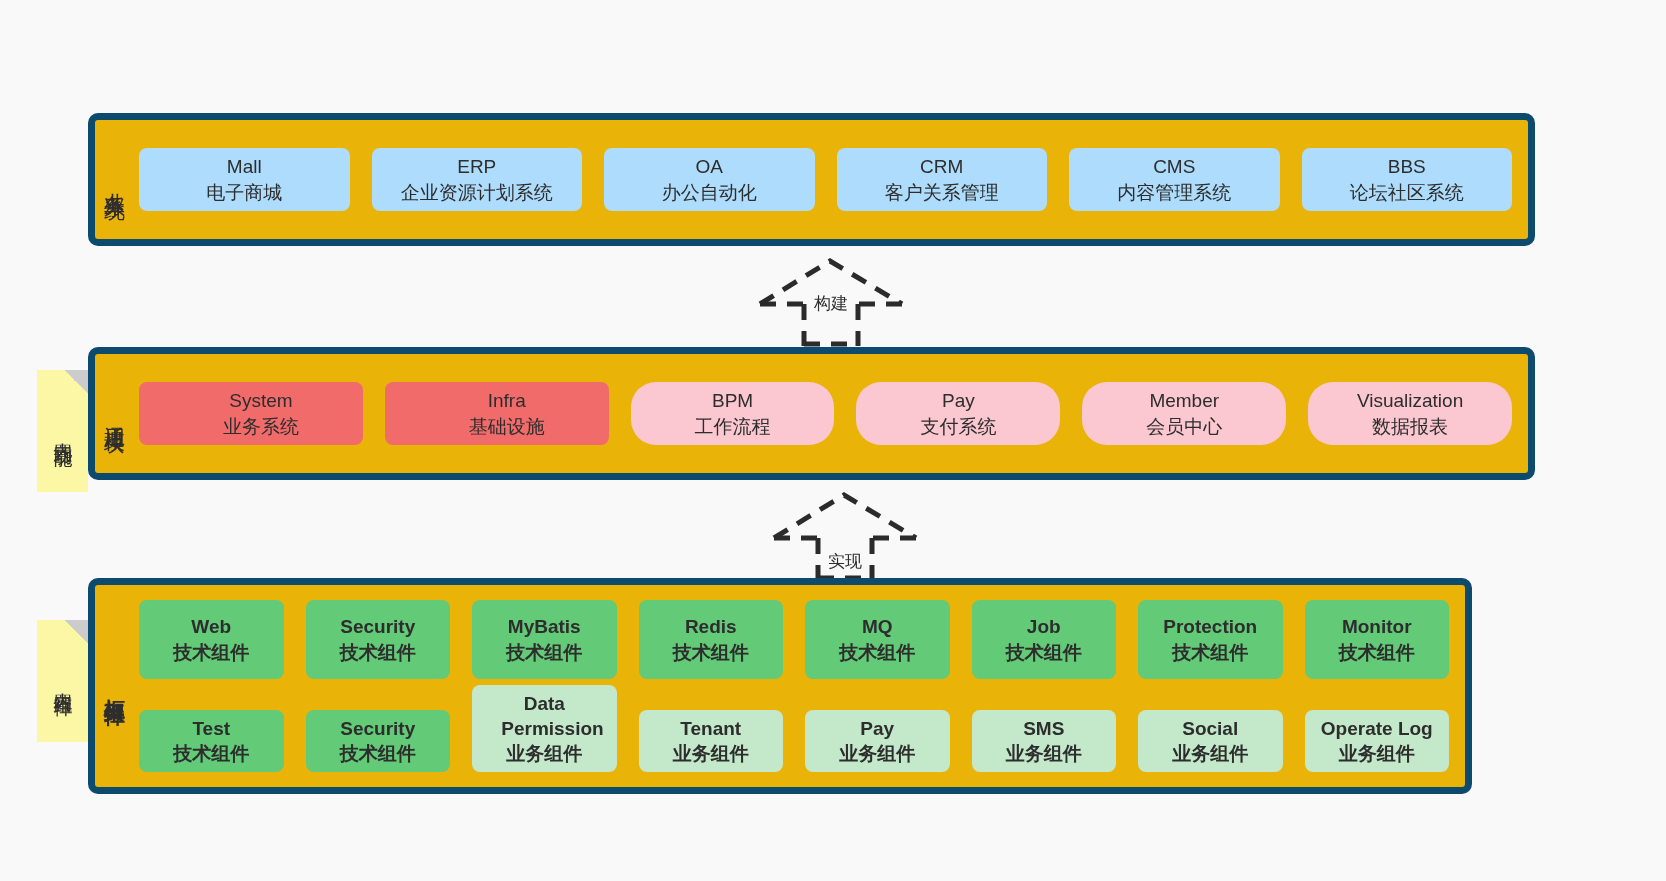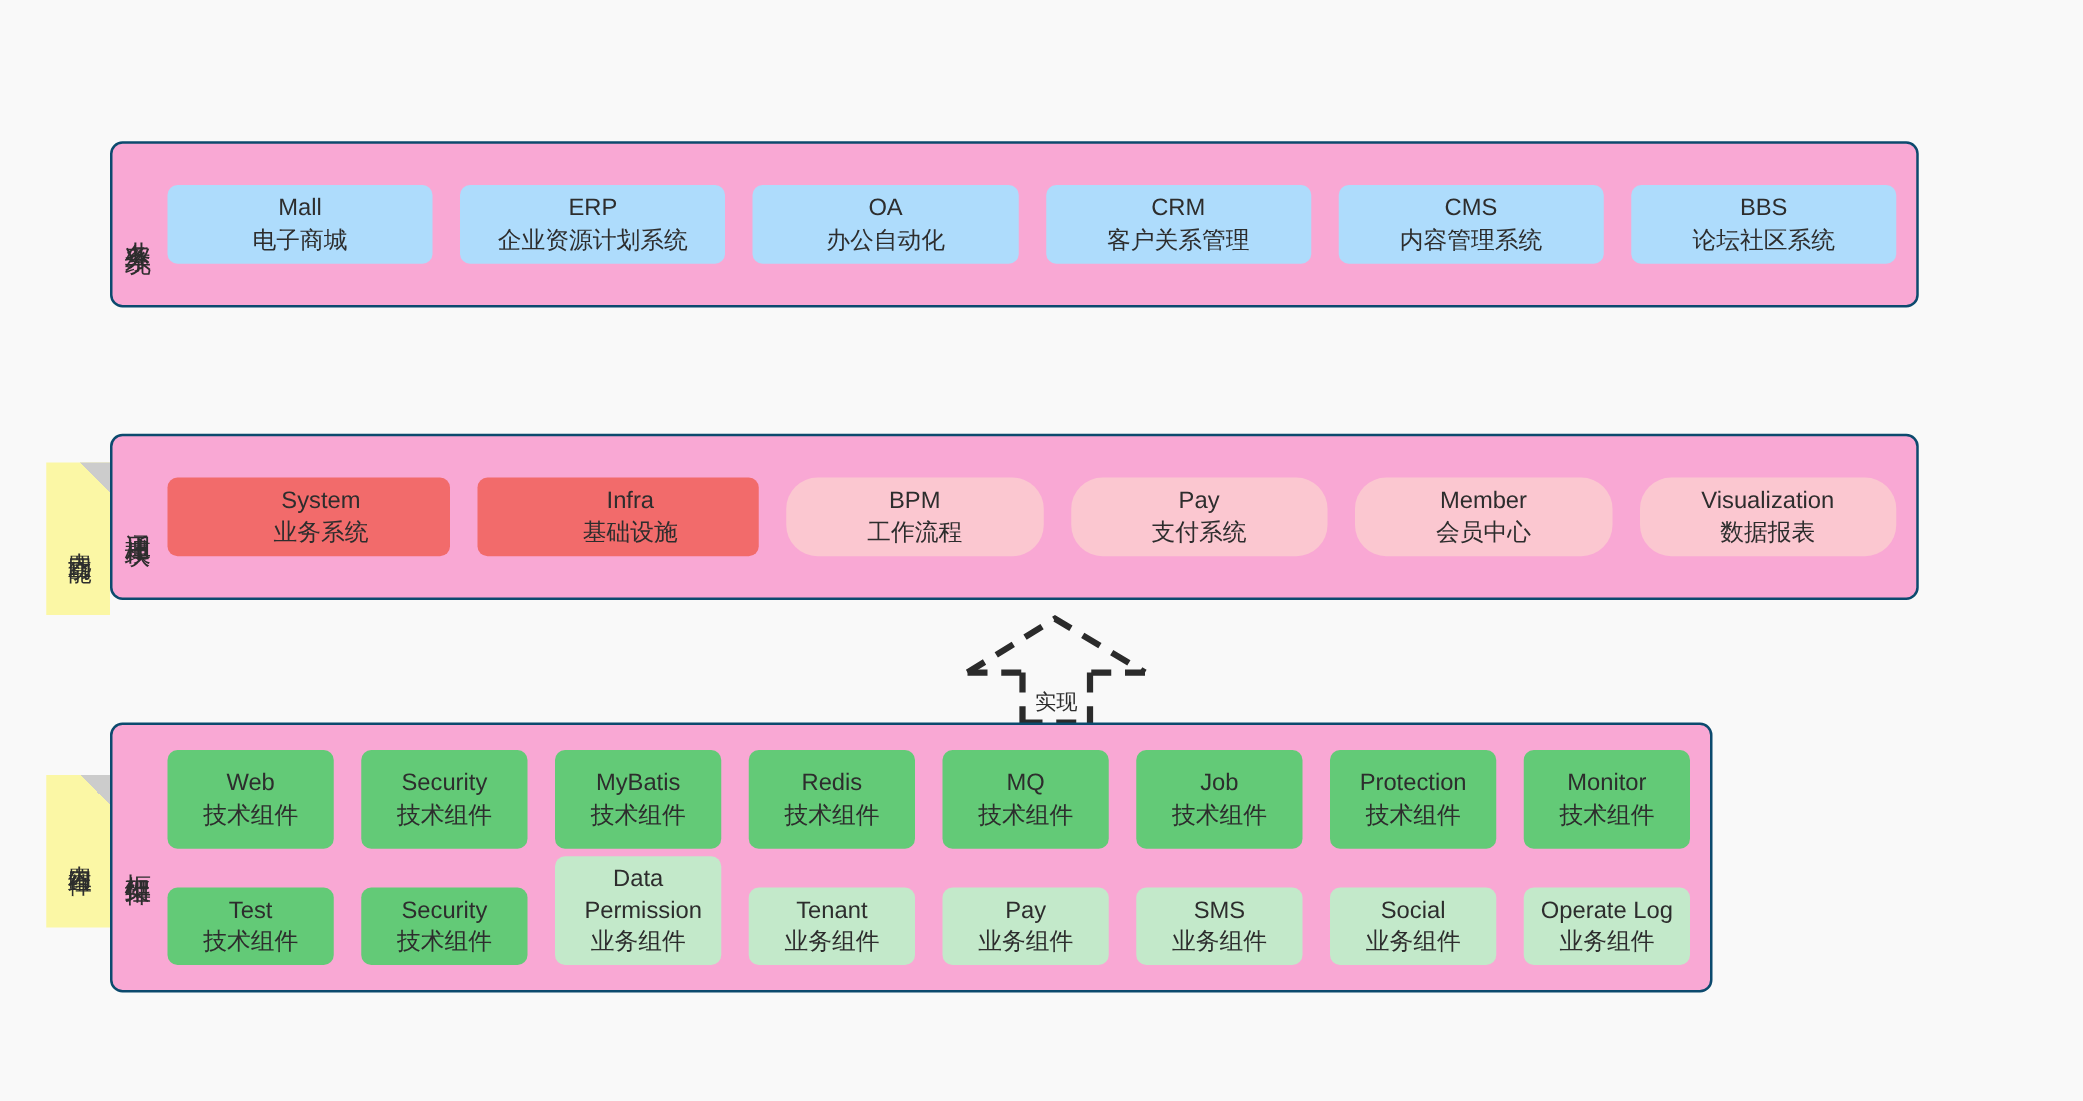--- a/index.html
+++ b/index.html
@@ -17,22 +17,22 @@
   }
 
   .canvas {
     position: absolute;
     inset: 0;
   }
 
   
   .layer {
     position: absolute;
-    background: #f9a8d4;
-    border: 2px solid #0c4a6e;
+    background: #eab308;
+    border: 7px solid #0c4a6e;
     border-radius: 10px;
     box-sizing: border-box;
     display: flex;
     align-items: stretch;
   }
 
   .layer-title {
     flex: 0 0 auto;
     width: 38px;
     display: flex;
@@ -155,20 +155,36 @@
           <span class="cn">内容管理系统</span>
         </div>
         <div class="card c-blue">
           <span class="en">BBS</span>
           <span class="cn">论坛社区系统</span>
         </div>
       </div>
     </div>
   </div>
 
+  <div class="connector" style="left:752px; top:256px; width:160px; height:92px;">
+    <svg width="160" height="92" viewBox="0 0 160 92">
+
+      <polyline points="8,48 78,5 150,48" fill="none" stroke="#2b2b2b" stroke-width="5" stroke-dasharray="16,11" stroke-linecap="butt"></polyline>
+
+      <line x1="8" y1="48" x2="51" y2="48" stroke="#2b2b2b" stroke-width="5" stroke-dasharray="16,11"></line>
+      <line x1="107" y1="48" x2="150" y2="48" stroke="#2b2b2b" stroke-width="5" stroke-dasharray="16,11"></line>
+
+      <line x1="52" y1="48" x2="52" y2="90" stroke="#2b2b2b" stroke-width="5" stroke-dasharray="16,11"></line>
+
+      <line x1="106" y1="48" x2="106" y2="90" stroke="#2b2b2b" stroke-width="5" stroke-dasharray="16,11"></line>
+
+      <line x1="52" y1="88" x2="106" y2="88" stroke="#2b2b2b" stroke-width="5" stroke-dasharray="16,11"></line>
+    </svg>
+    <span class="conn-label" style="left:62px; top:36px;">构建</span>
+  </div>
 
   <div class="note" style="left:37px; top:370px; width:51px; height:122px;">
     <span class="fold"></span>
     <span>内置功能</span>
   </div>
   <div class="layer" style="left:88px; top:347px; width:1447px; height:133px;">
     <div class="layer-title">通用模块</div>
     <div class="cards">
       <div class="card-row">
         <div class="card c-red">
@@ -208,21 +224,21 @@
       <line x1="106" y1="48" x2="106" y2="90" stroke="#2b2b2b" stroke-width="5" stroke-dasharray="16,11"></line>
       <line x1="52" y1="88" x2="106" y2="88" stroke="#2b2b2b" stroke-width="5" stroke-dasharray="16,11"></line>
     </svg>
     <span class="conn-label" style="left:62px; top:36px;margin-top:24px;">实现</span>
   </div>
 
   <div class="note" style="left:37px; top:620px; width:51px; height:122px;">
     <span class="fold"></span>
     <span>内置组件</span>
   </div>
-  <div class="layer" style="left:88px; top:578px; width:1282px; height:216px;">
+  <div class="layer" style="left:88px; top:578px; width:1384px; height:216px;font-weight:bold;">
     <div class="layer-title">框架组件</div>
     <div class="cards">
 
       <div class="card-row" style="height:79px;">
         <div class="card c-green">
           <span class="en">Web</span>
           <span class="cn">技术组件</span>
         </div>
         <div class="card c-green">
           <span class="en">Security</span>

